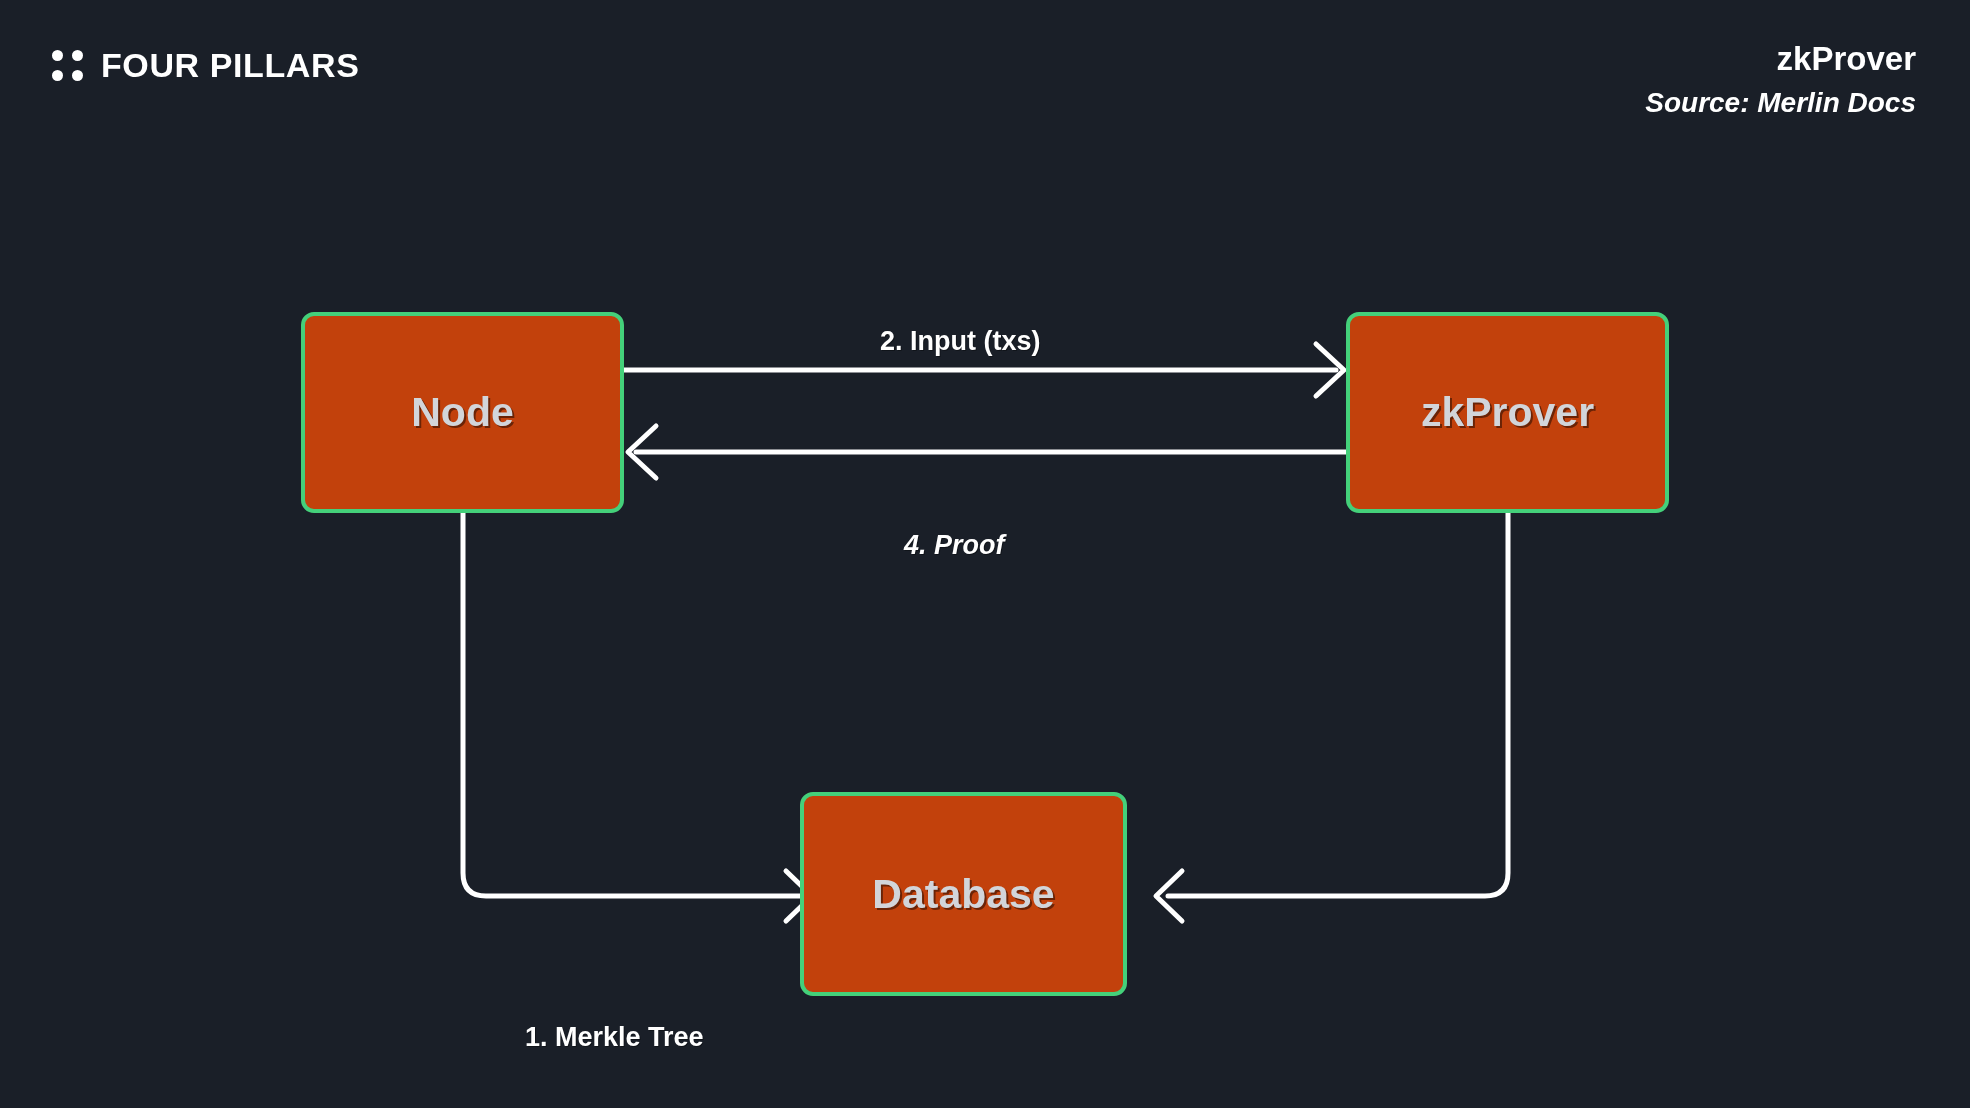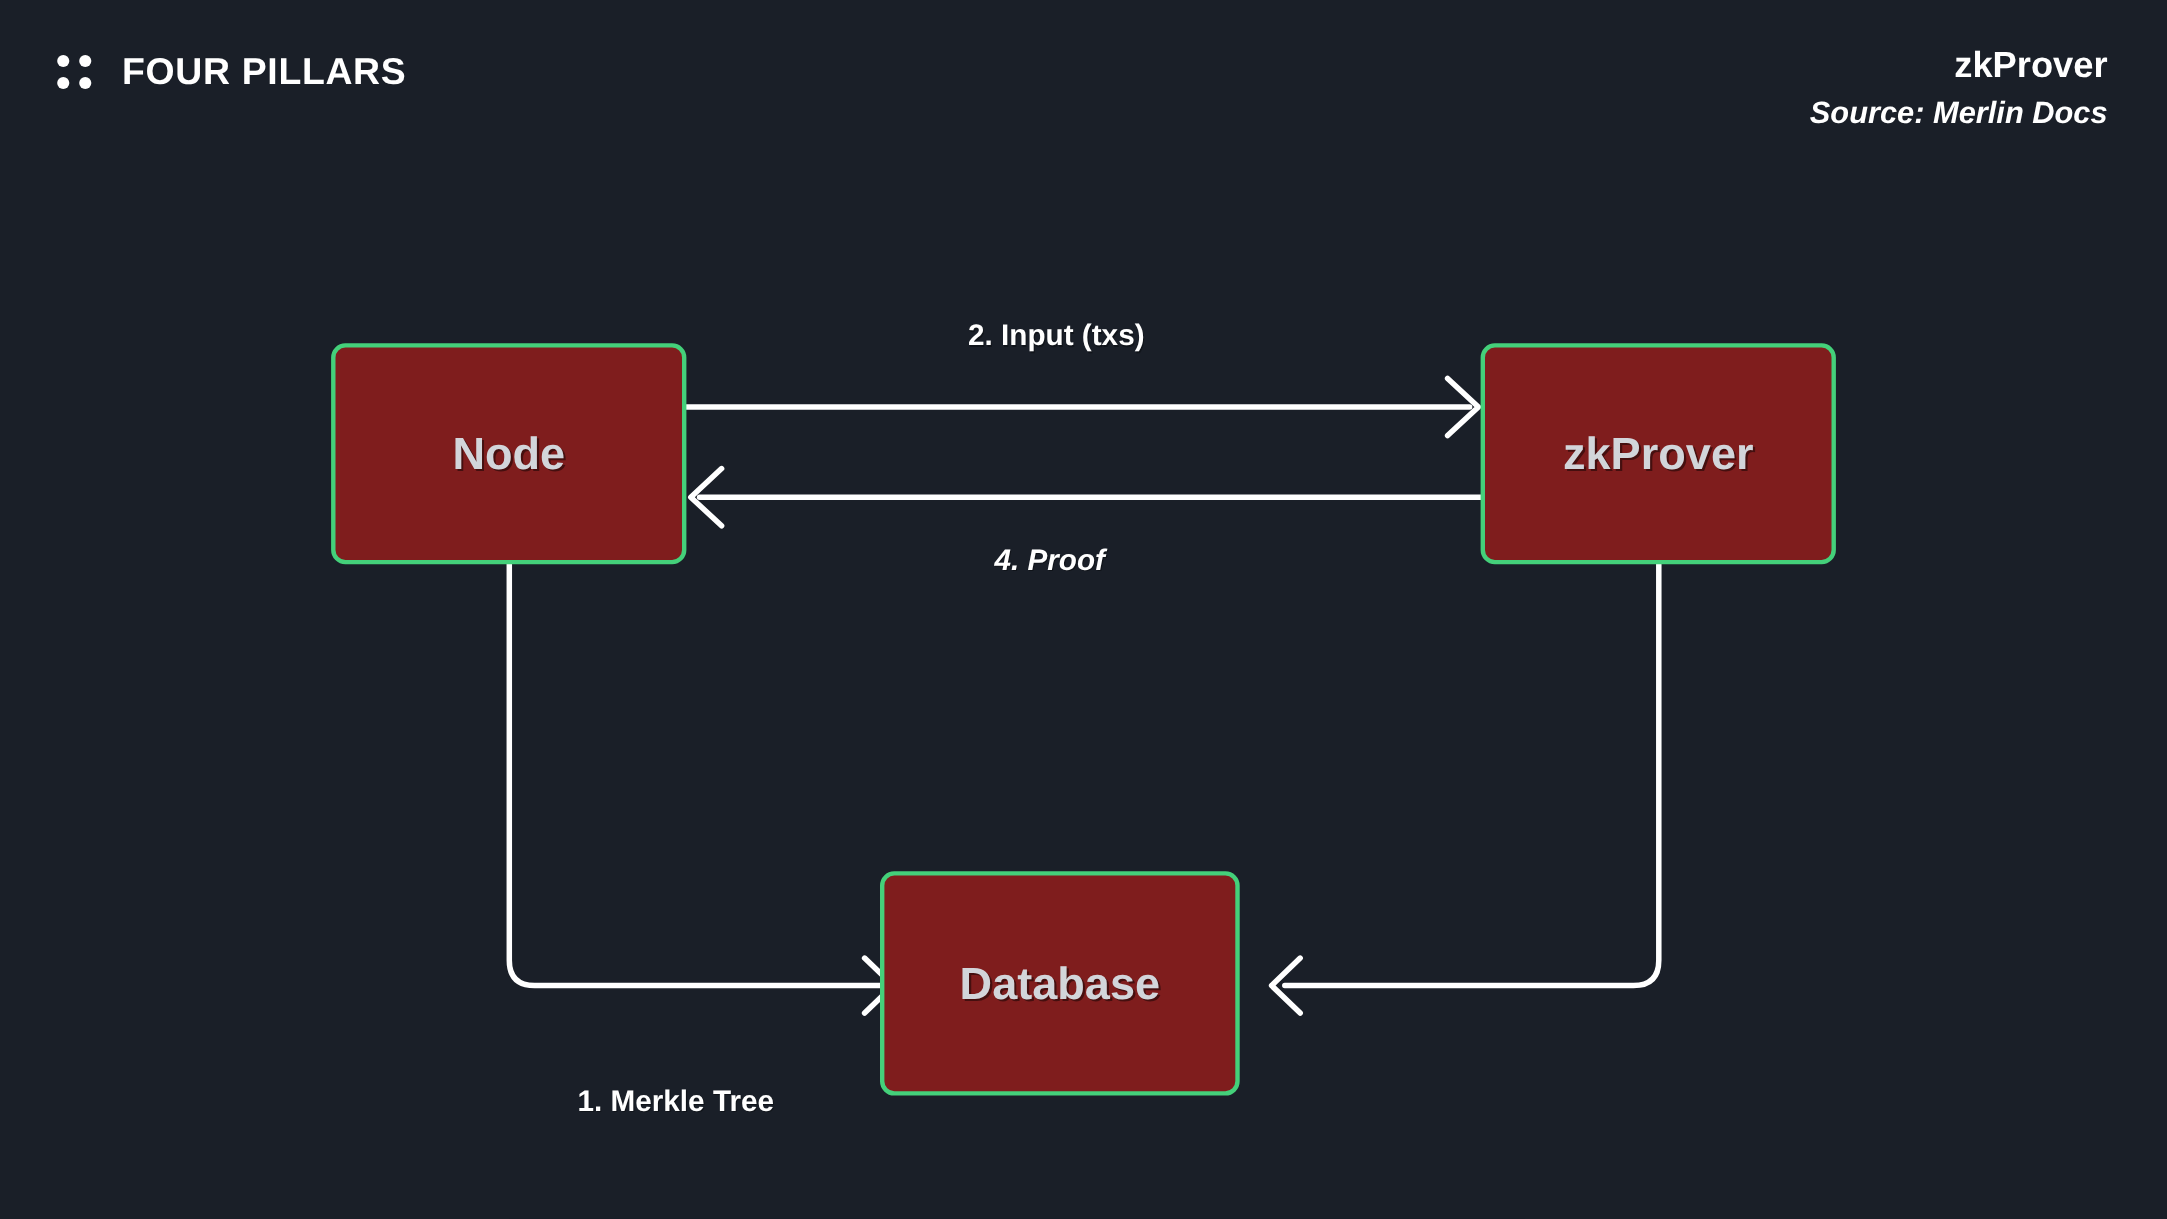--- a/index.html
+++ b/index.html
@@ -17,21 +17,21 @@
     color: #ffffff;
   }
 
   
   .brand {
     position: absolute;
     left: 52px;
     top: 46px;
     display: flex;
     align-items: center;
-    gap: 28px;
+    gap: 18px;
   }
   .brand-dots {
     display: grid;
     grid-template-columns: repeat(2, 11px);
     grid-template-rows: repeat(2, 11px);
     gap: 9px;
   }
   .brand-dots i {
     display: block;
     width: 11px;
@@ -83,21 +83,21 @@
     top: 0;
     width: 1970px;
     height: 1108px;
   }
 
   
   .node-box {
     position: absolute;
     border: 4px solid #44d07a;
     border-radius: 13px;
-    background: #7f1d1d;
+    background: #c2410c;
     display: flex;
     align-items: center;
     justify-content: center;
   }
   .node-label {
     font-size: 41px;
     font-weight: bold;
     color: #d2d5da;
     text-shadow: 2px 2px 0 rgba(0,0,0,0.45);
     white-space: nowrap;
@@ -108,20 +108,21 @@
   #node-box-database  { left: 800px;  top: 792px; width: 327px; height: 204px; }
 
   
   .edge-label {
     position: absolute;
     font-size: 27px;
     font-weight: bold;
     color: #ffffff;
     white-space: nowrap;
     text-shadow: 1px 1px 0 rgba(0,0,0,0.35);
+    margin-top: 36px;
   }
   #edge-label-input  { left: 880px;  top: 290px; }
   #edge-label-proof  { left: 904px;  top: 494px; font-style: italic; }
   #edge-label-merkle { left: 525px;  top: 986px; }
   #edge-label-fetch  { left: 1192px; top: 932px; }
 </style>
 </head>
 <body>
 
 <div class="brand">

